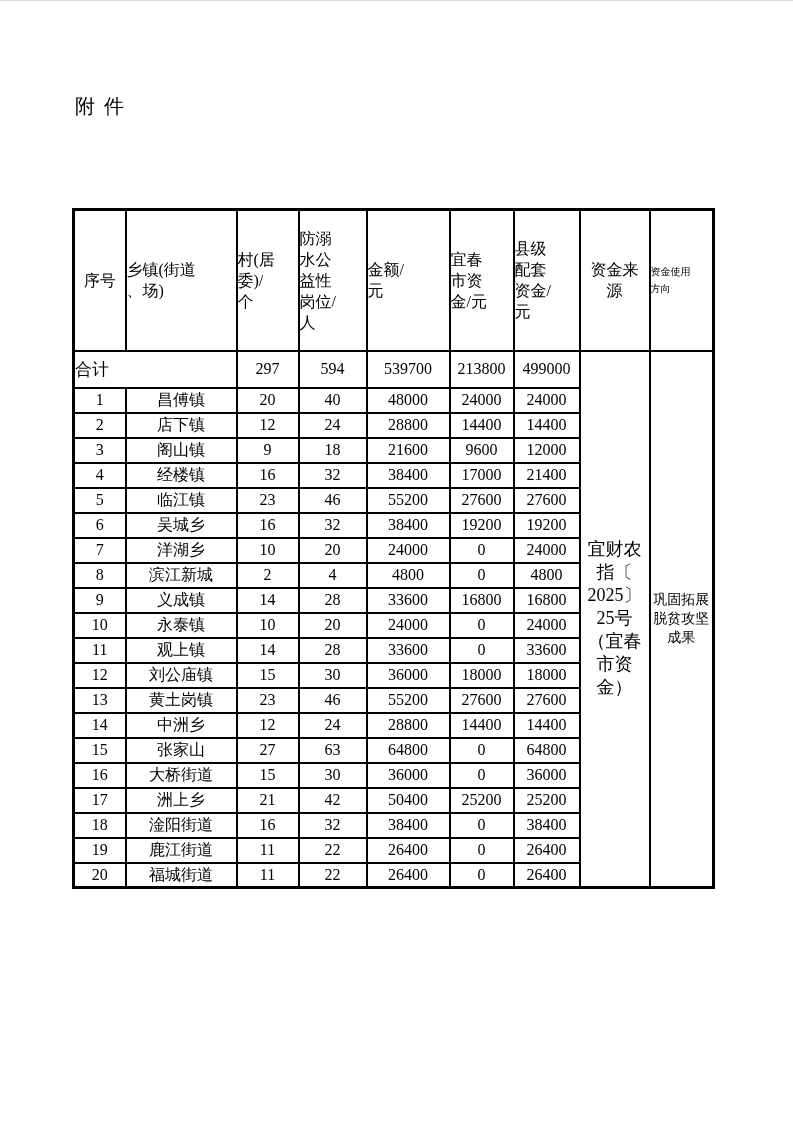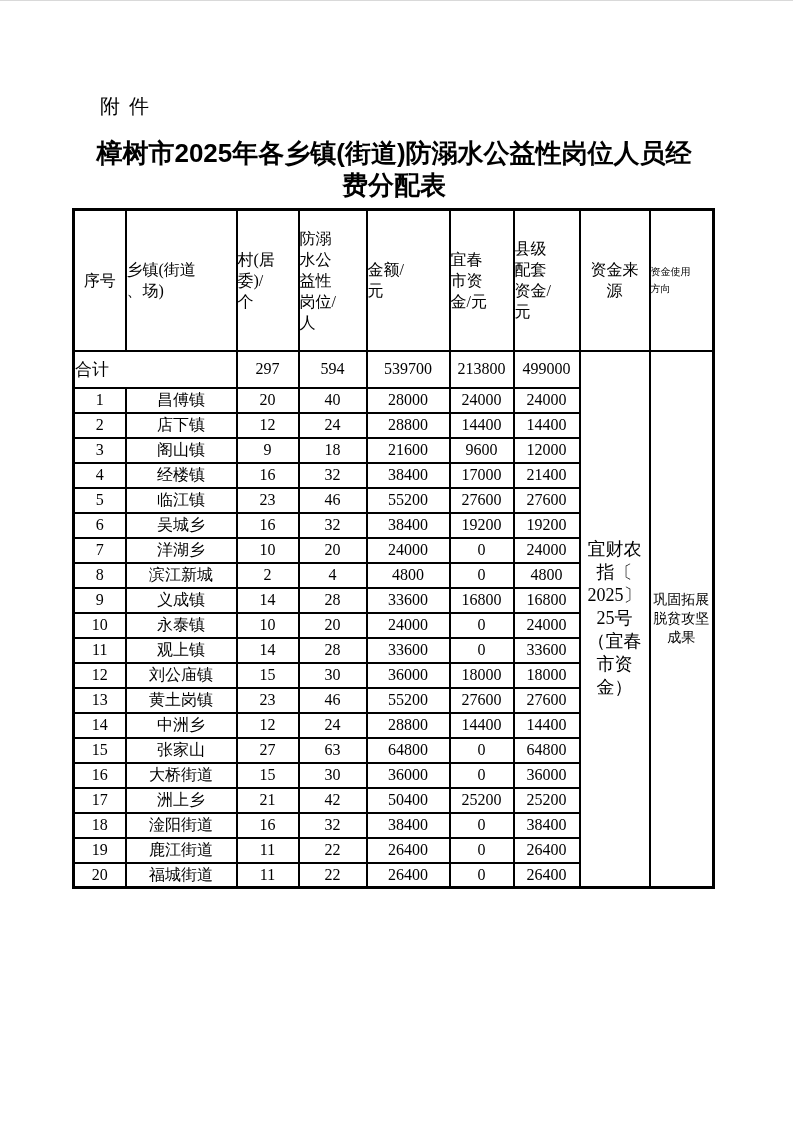--- a/index.html
+++ b/index.html
@@ -11,21 +11,20 @@
     font-family: "Liberation Serif", serif;
     position: relative;
     border-top: 1px solid #d9d9d9;
   }
   .page { position: relative; width: 793px; height: 1122px; overflow: hidden; }
 
   .attachment-label {
     position: absolute; left: 75px; top: 92px;
     font-size: 20px; letter-spacing: 9px;
     font-family: "Liberation Serif", serif;
-    margin-left: 25px;
   }
 
   .doc-title {
     position: absolute; left: 72px; top: 136px; width: 644px;
     margin: 0; text-align: center;
     font-family: "Liberation Sans", sans-serif;
     font-weight: bold; font-size: 26px; line-height: 32px;
     white-space: pre-line;
   }
 
@@ -70,22 +69,20 @@
     text-align: center; white-space: pre-line; margin-left: 44px;
   }
 </style>
 </head>
 <body>
 
 <div class="page">
 
   <div class="attachment-label">附件</div>
 
-  <h1 class="doc-title">樟树市2025年各乡镇(街道)防溺水公益性岗位人员经
-费分配表</h1>
 
   <table class="alloc">
     <colgroup>
       <col style="width:52px">
       <col style="width:111px">
       <col style="width:62px">
       <col style="width:68px">
       <col style="width:83px">
       <col style="width:64px">
       <col style="width:66px">
@@ -137,21 +134,21 @@
 金）</td>
         <td rowspan="21" class="funding-use">巩固拓展
 脱贫攻坚
 成果</td>
       </tr>
     <tr class="data-row">
           <td class="num">1</td>
           <td class="name">昌傅镇</td>
           <td class="num">20</td>
           <td class="num">40</td>
-          <td class="num">28000</td>
+          <td class="num">48000</td>
           <td class="num">24000</td>
           <td class="num">24000</td>
         </tr>
         <tr class="data-row">
           <td class="num">2</td>
           <td class="name">店下镇</td>
           <td class="num">12</td>
           <td class="num">24</td>
           <td class="num">28800</td>
           <td class="num">14400</td>

